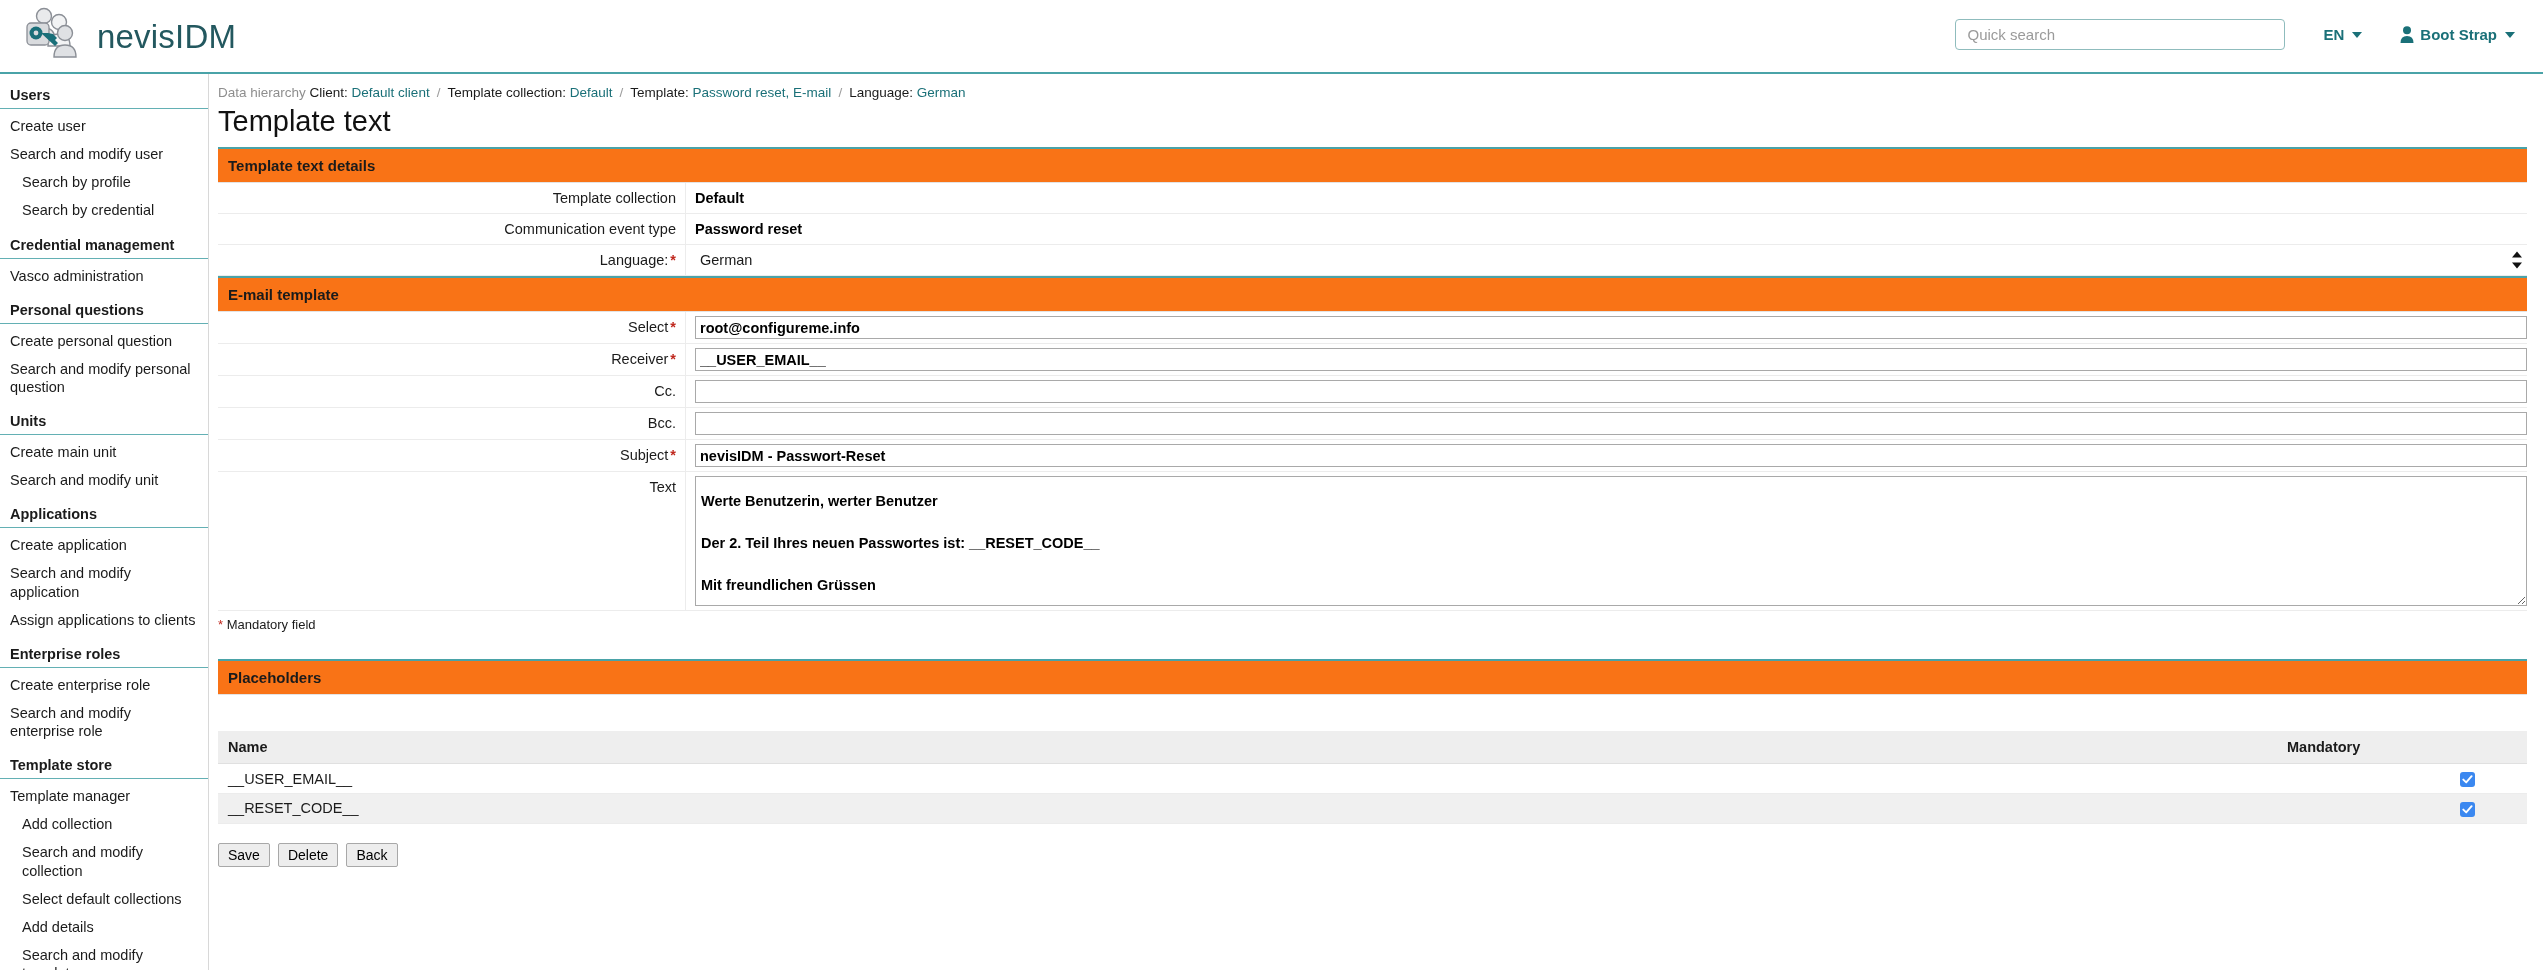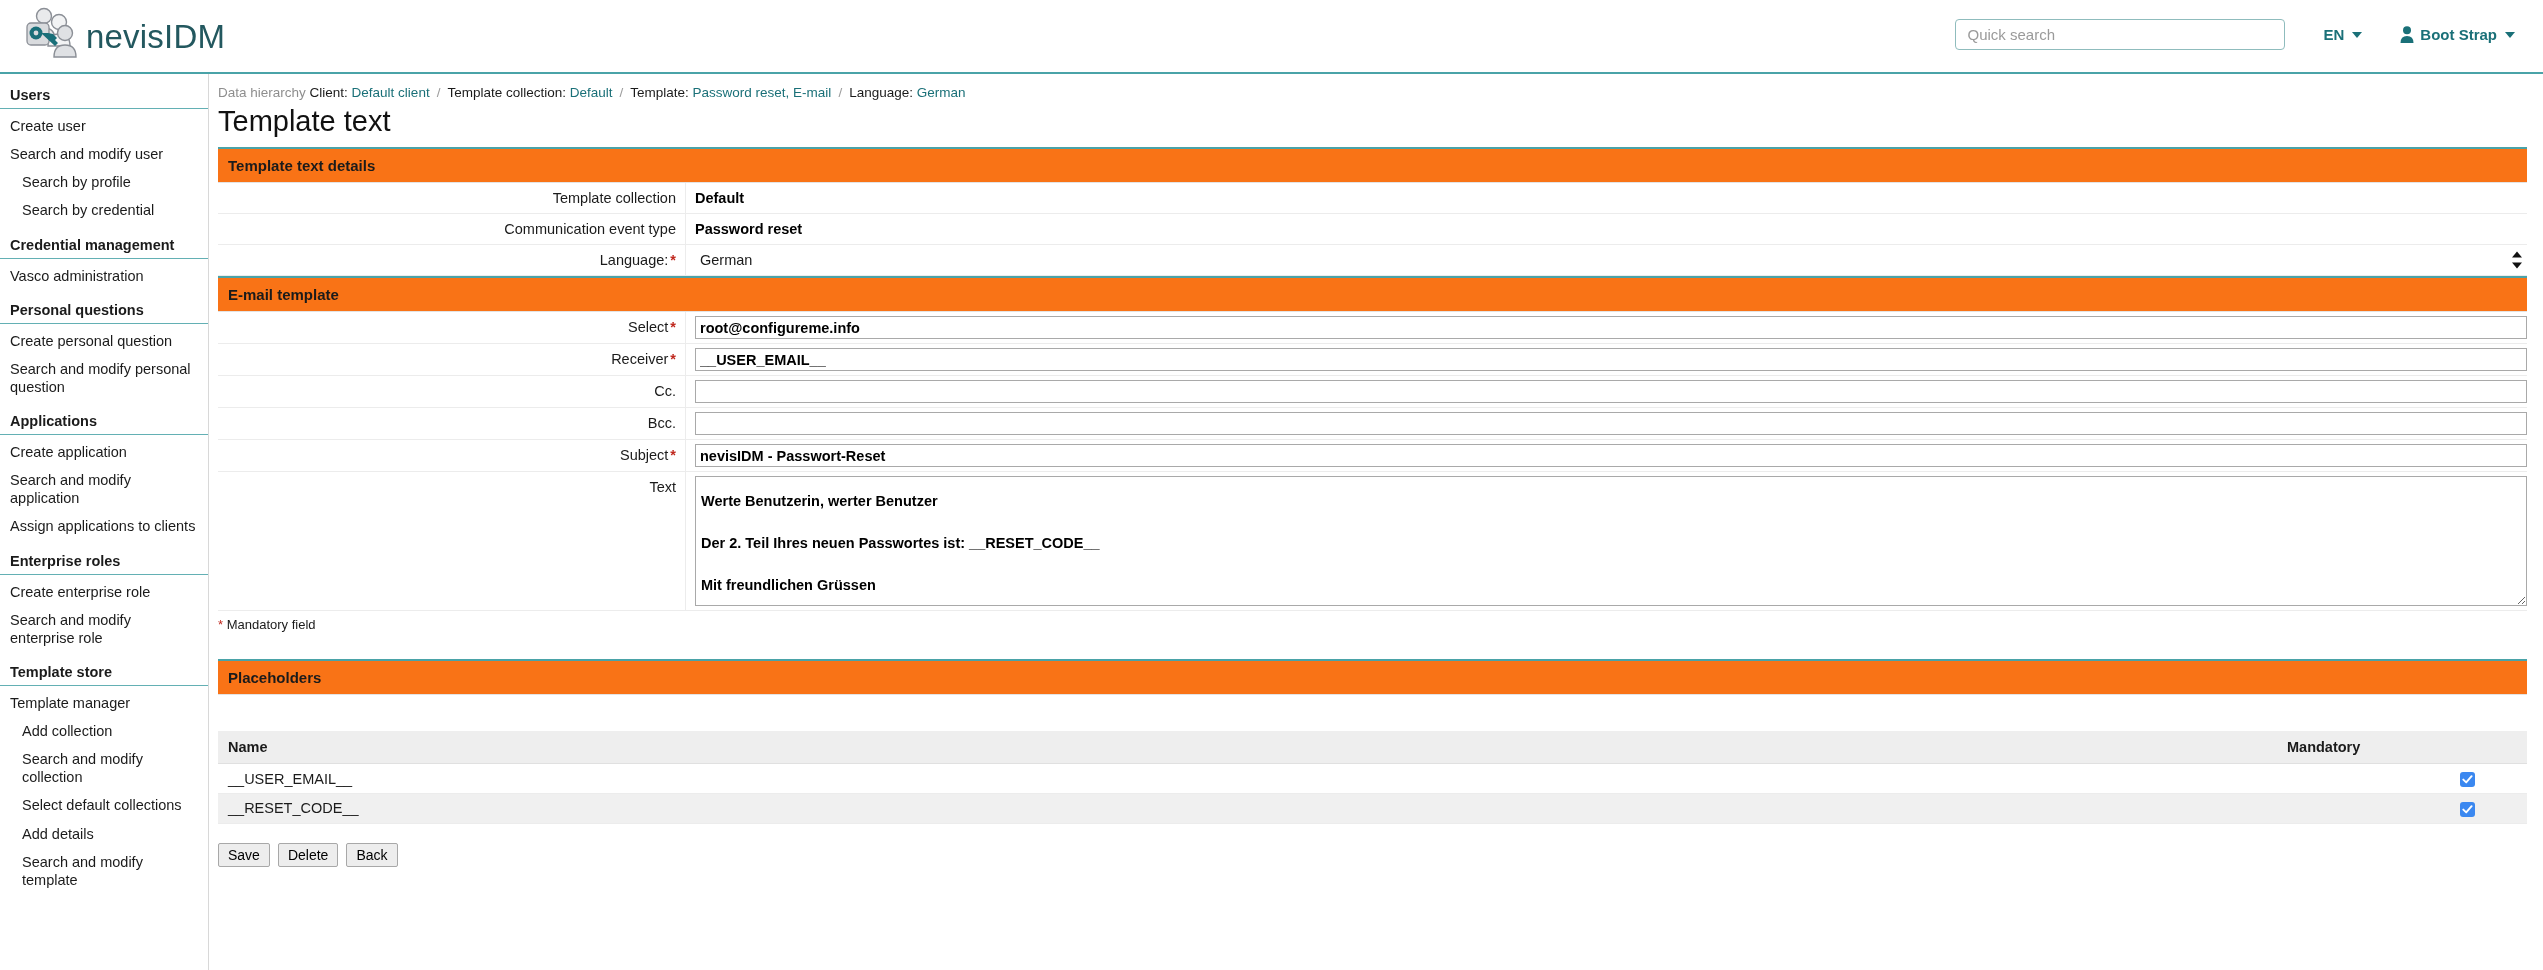--- a/index.html
+++ b/index.html
@@ -15,21 +15,21 @@
   
   .topbar {
     position: relative;
     height: 74px;
     border-bottom: 2px solid #4aa3a8;
     background: #fff;
   }
   .brand {
     position: absolute;
     left: 22px; top: 6px;
-    display: flex; align-items: center; gap: 2px;
+    display: flex; align-items: center; gap: 13px;
   }
   .brand-logo { width: 62px; height: 60px; display:block; }
   .brand-name {
     font-size: 33px;
     color: #23585f;
     letter-spacing: .2px;
     font-weight: 400;
     line-height: 1;
   }
   .topbar-right {
@@ -321,20 +321,25 @@
         <a class="nav-item indent">Search by credential</a>
       </div>
       <div class="nav-section">
         <div class="nav-head">Credential management</div>
         <a class="nav-item">Vasco administration</a>
       </div>
       <div class="nav-section">
         <div class="nav-head">Personal questions</div>
         <a class="nav-item">Create personal question</a>
         <a class="nav-item">Search and modify personal question</a>
+      </div>
+      <div class="nav-section">
+        <div class="nav-head">Units</div>
+        <a class="nav-item">Create main unit</a>
+        <a class="nav-item">Search and modify unit</a>
       </div>
       <div class="nav-section">
         <div class="nav-head">Applications</div>
         <a class="nav-item">Create application</a>
         <a class="nav-item">Search and modify application</a>
         <a class="nav-item">Assign applications to clients</a>
       </div>
       <div class="nav-section">
         <div class="nav-head">Enterprise roles</div>
         <a class="nav-item">Create enterprise role</a>

